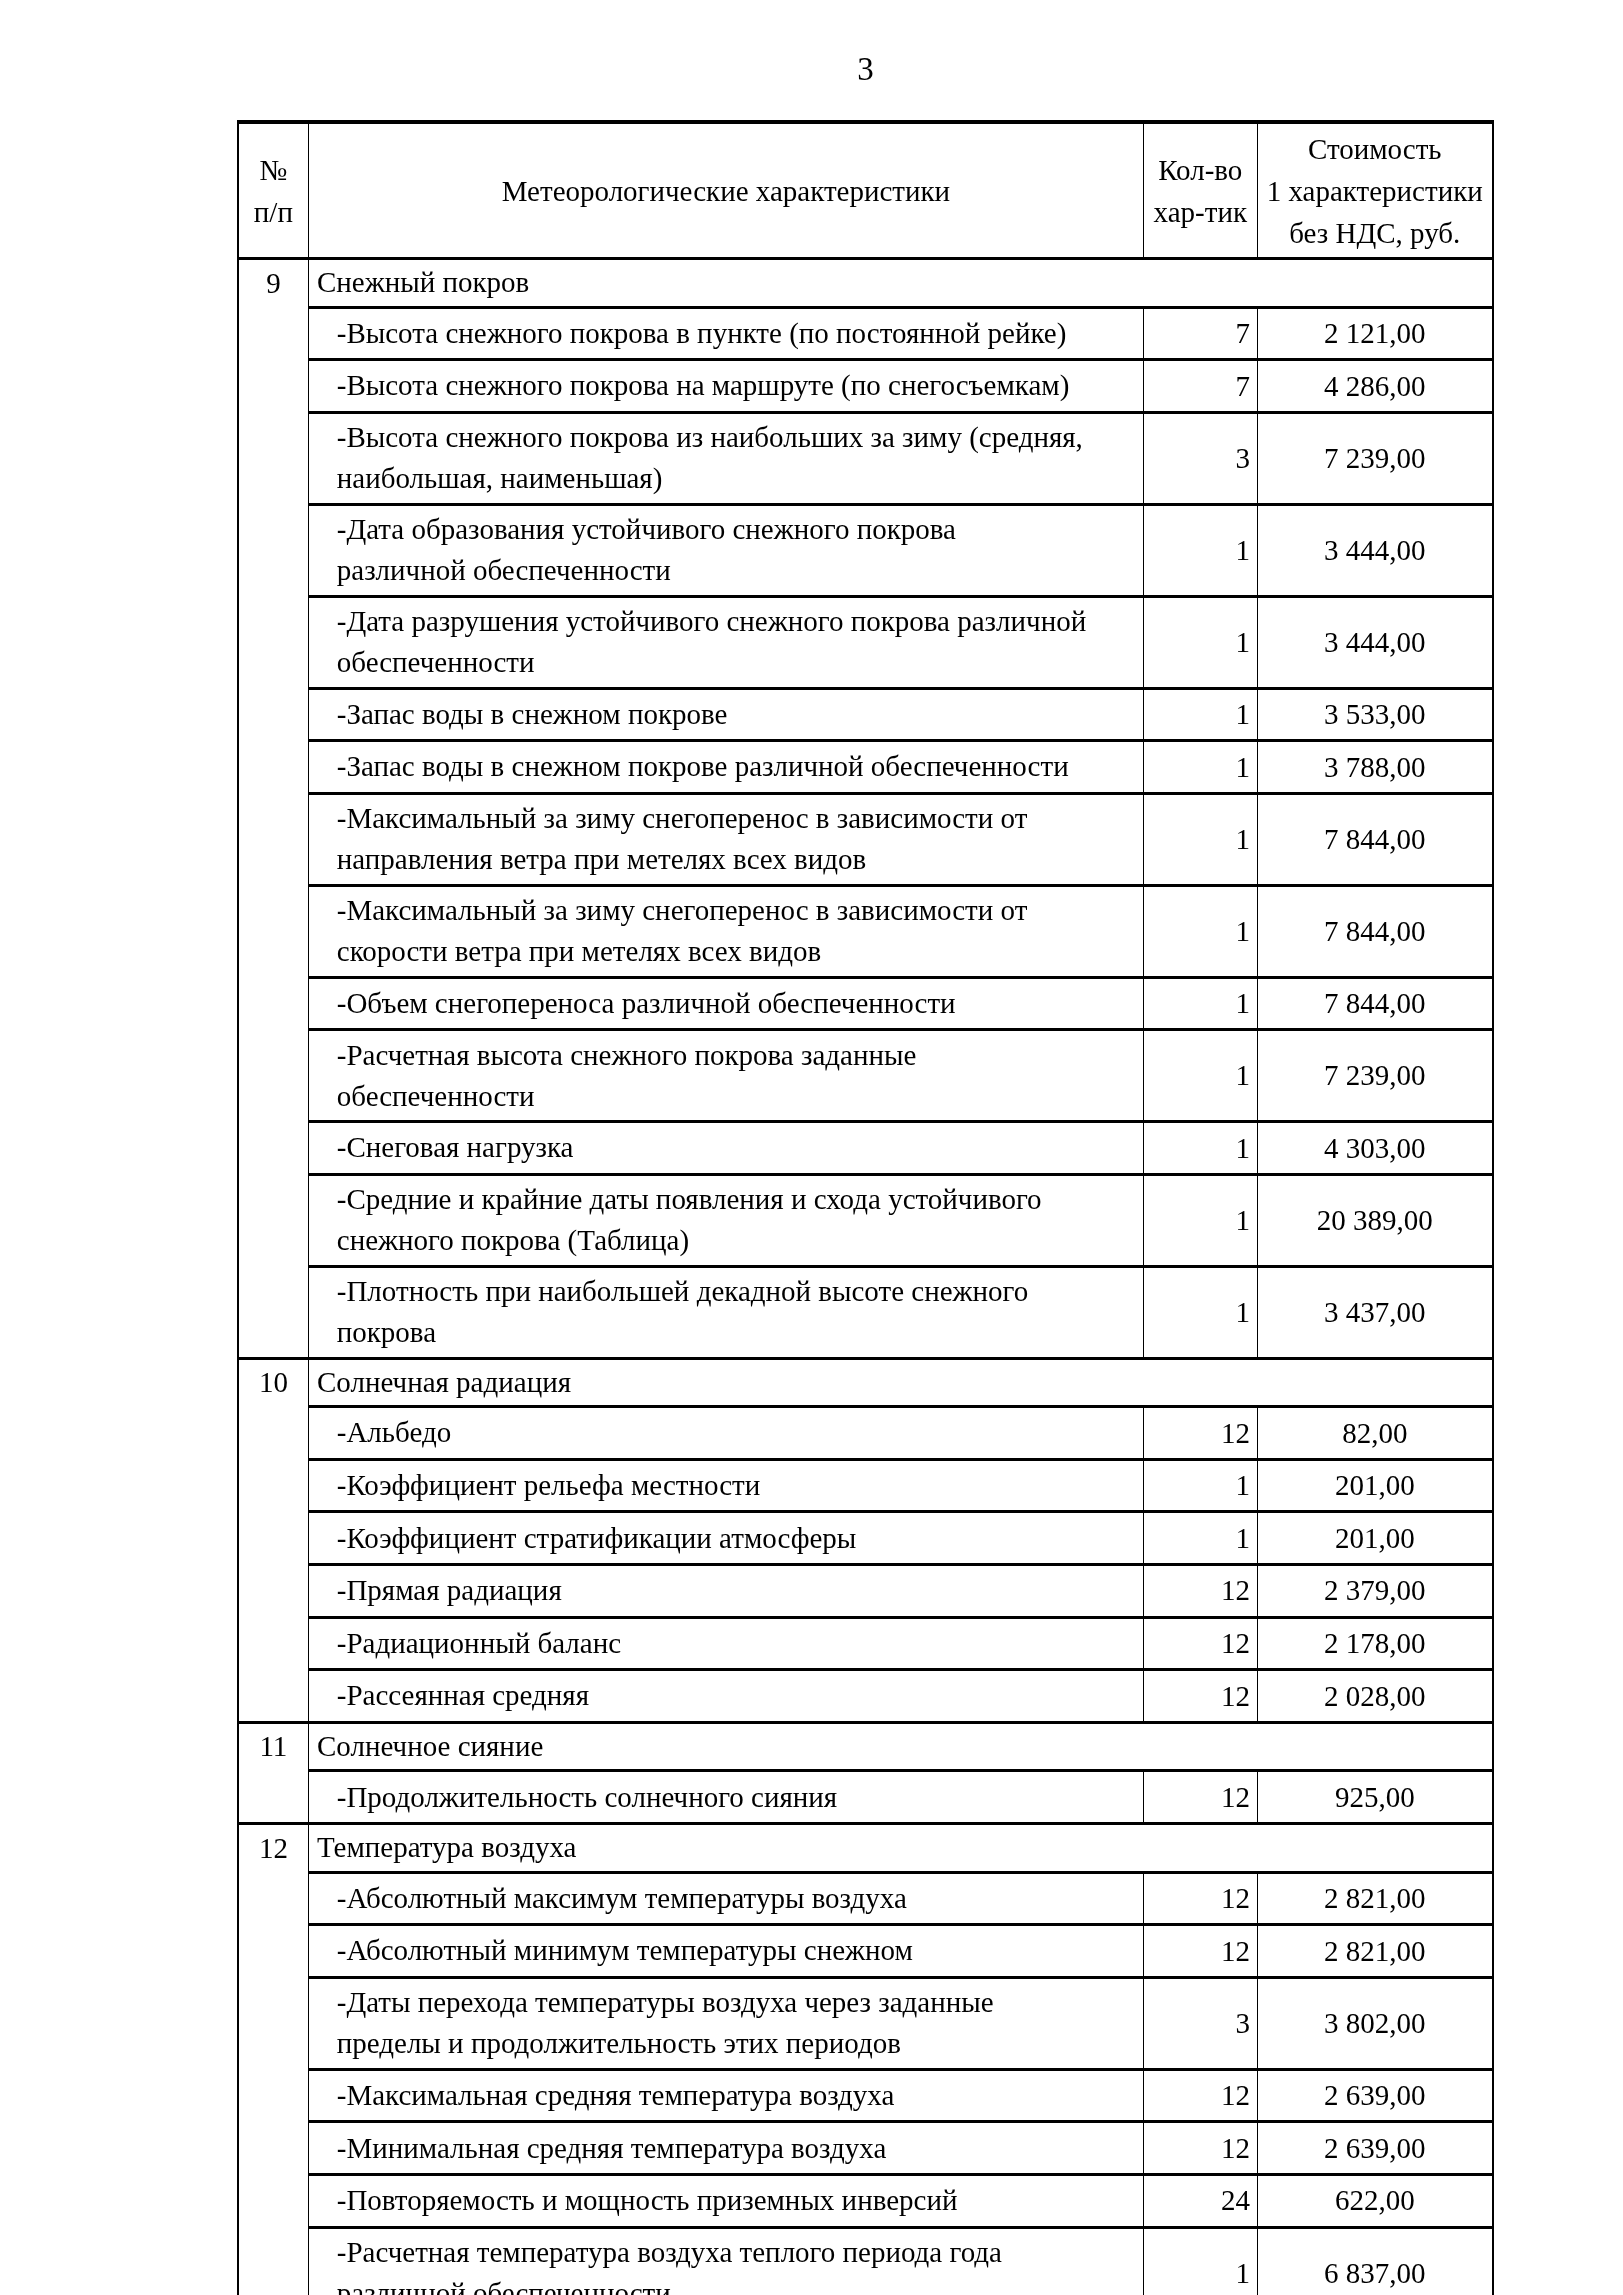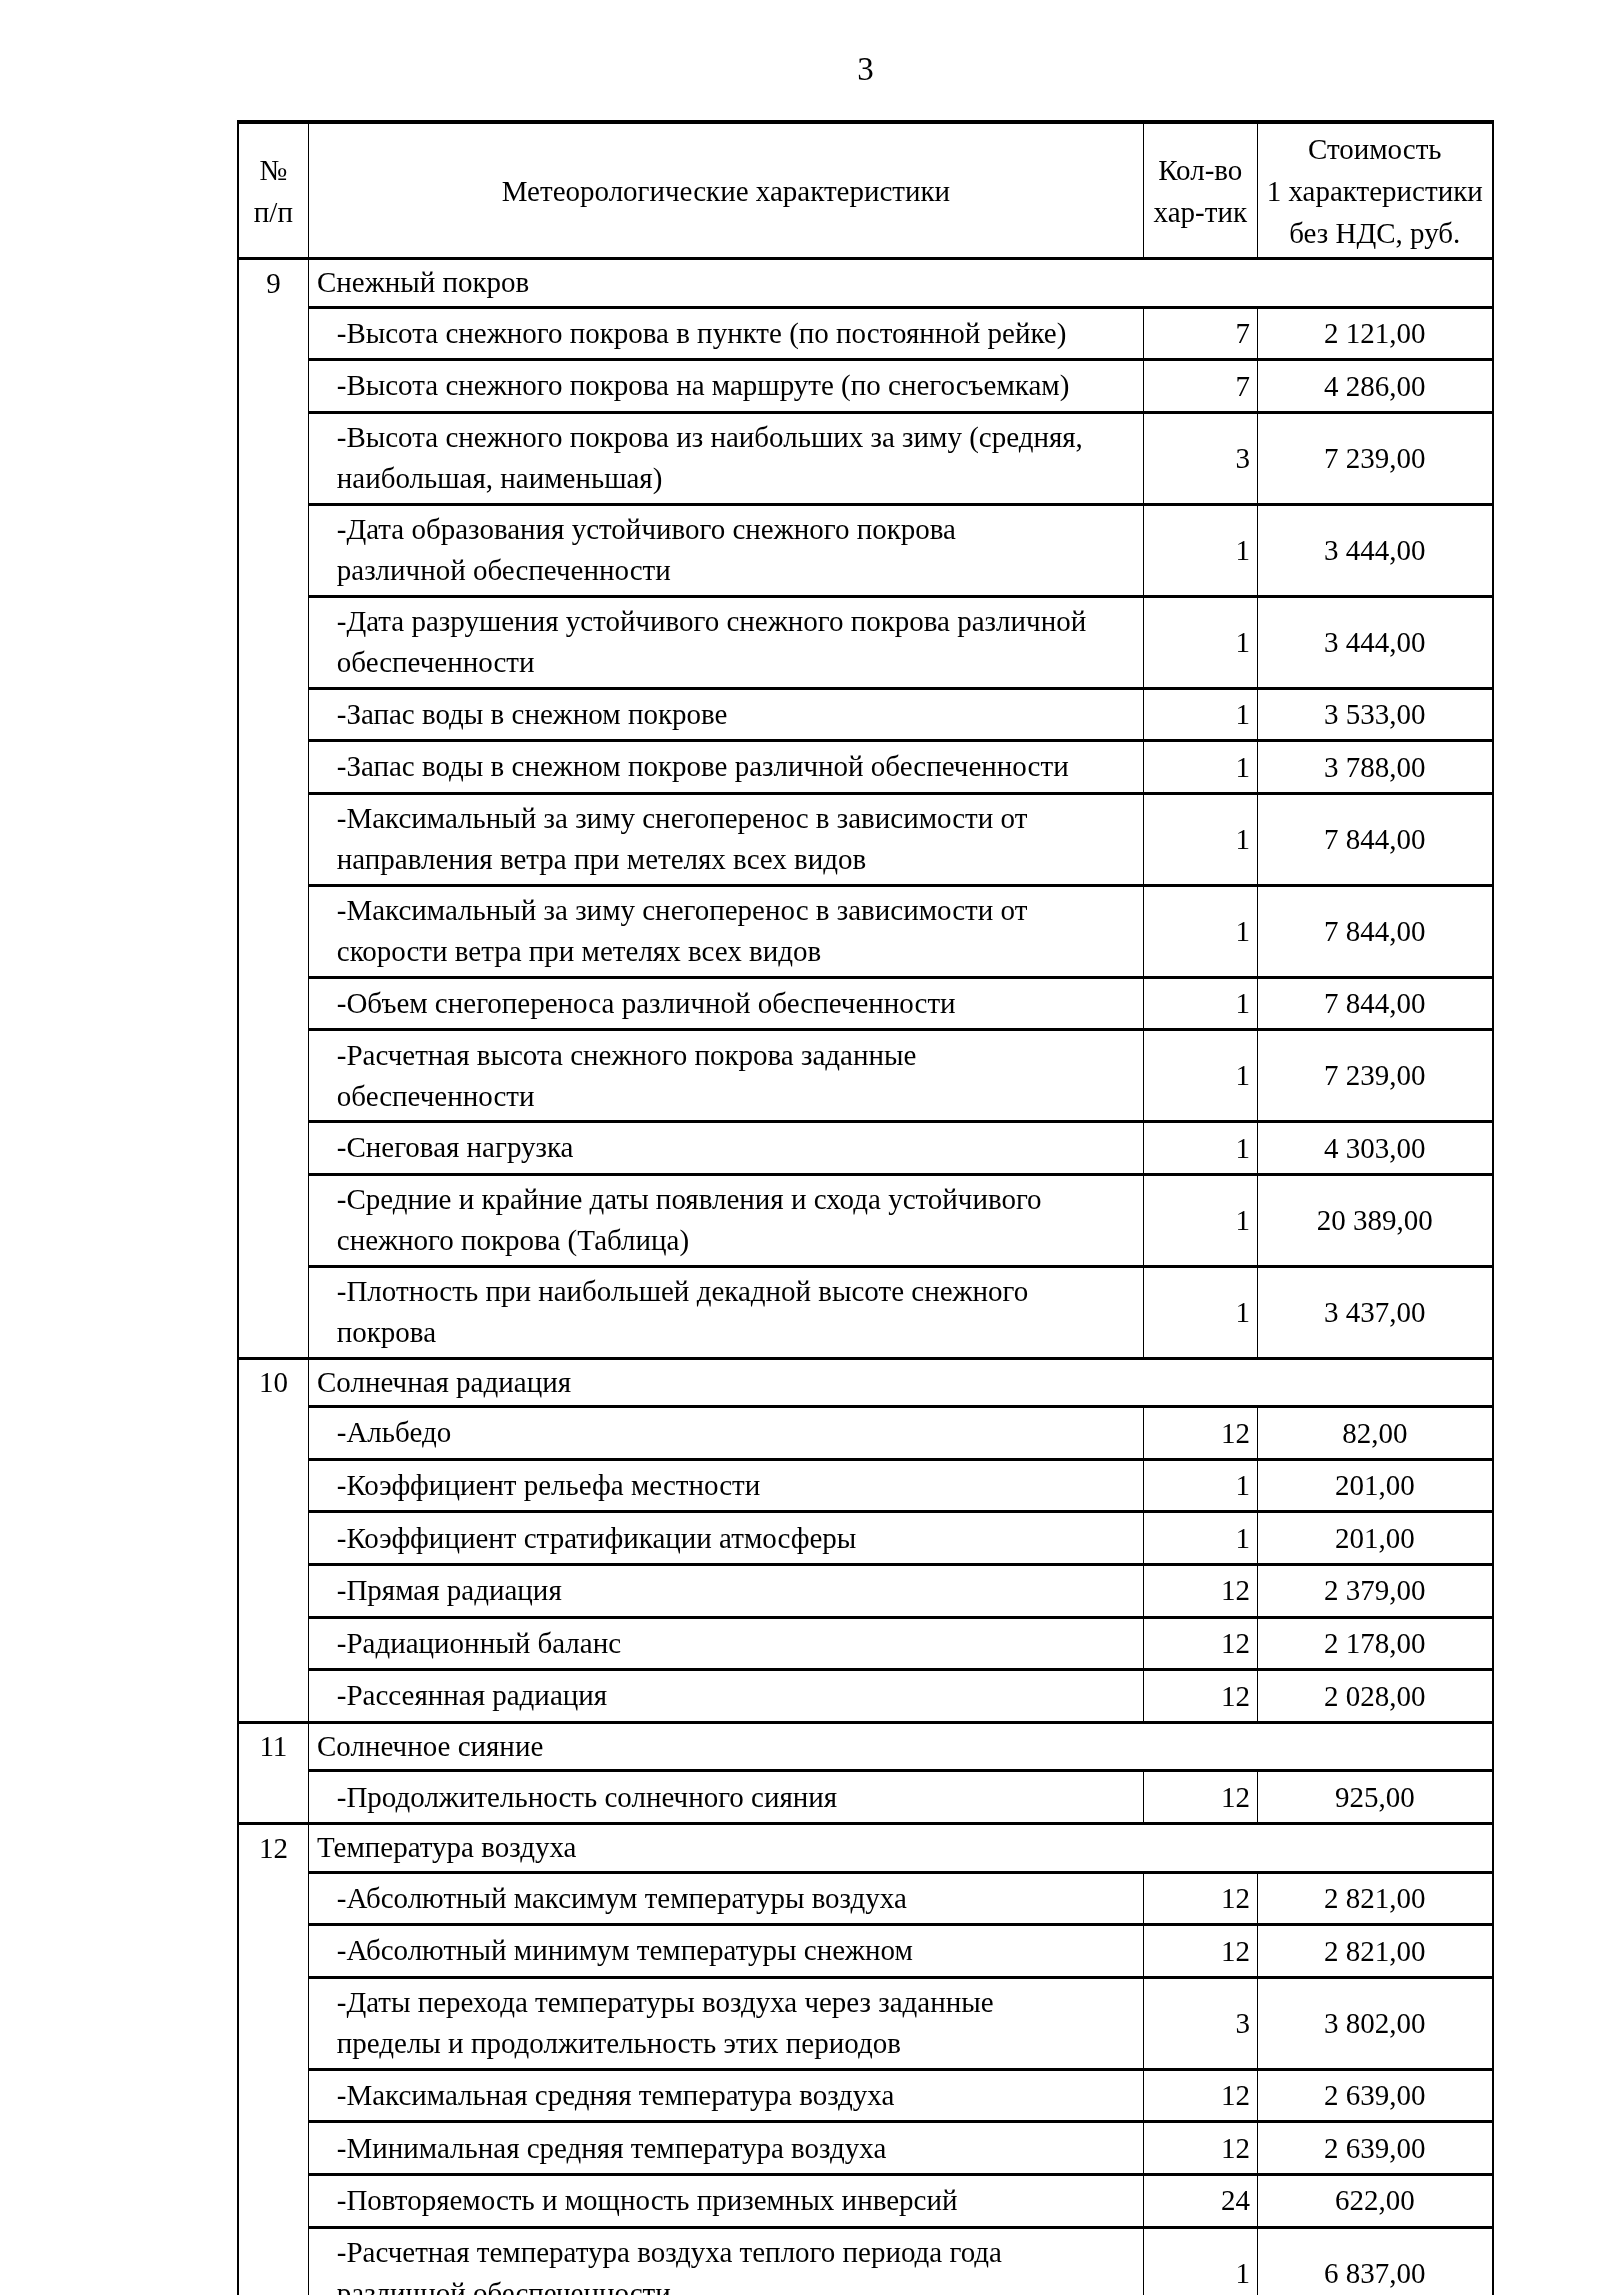--- a/index.html
+++ b/index.html
@@ -222,21 +222,21 @@
           <td class="char-name">-Прямая радиация</td>
           <td class="qty">12</td>
           <td class="price">2 379,00</td>
         </tr>
         <tr class="row-single">
           <td class="char-name">-Радиационный баланс</td>
           <td class="qty">12</td>
           <td class="price">2 178,00</td>
         </tr>
         <tr class="row-single">
-          <td class="char-name">-Рассеянная радиация</td>
+          <td class="char-name">-Рассеянная средняя</td>
           <td class="qty">12</td>
           <td class="price">2 028,00</td>
         </tr>
         <tr class="section-row">
           <td class="section-num" rowspan="2">11</td>
           <td class="section-title" colspan="3">Солнечное сияние</td>
         </tr>
         <tr class="row-single">
           <td class="char-name">-Продолжительность солнечного сияния</td>
           <td class="qty">12</td>

